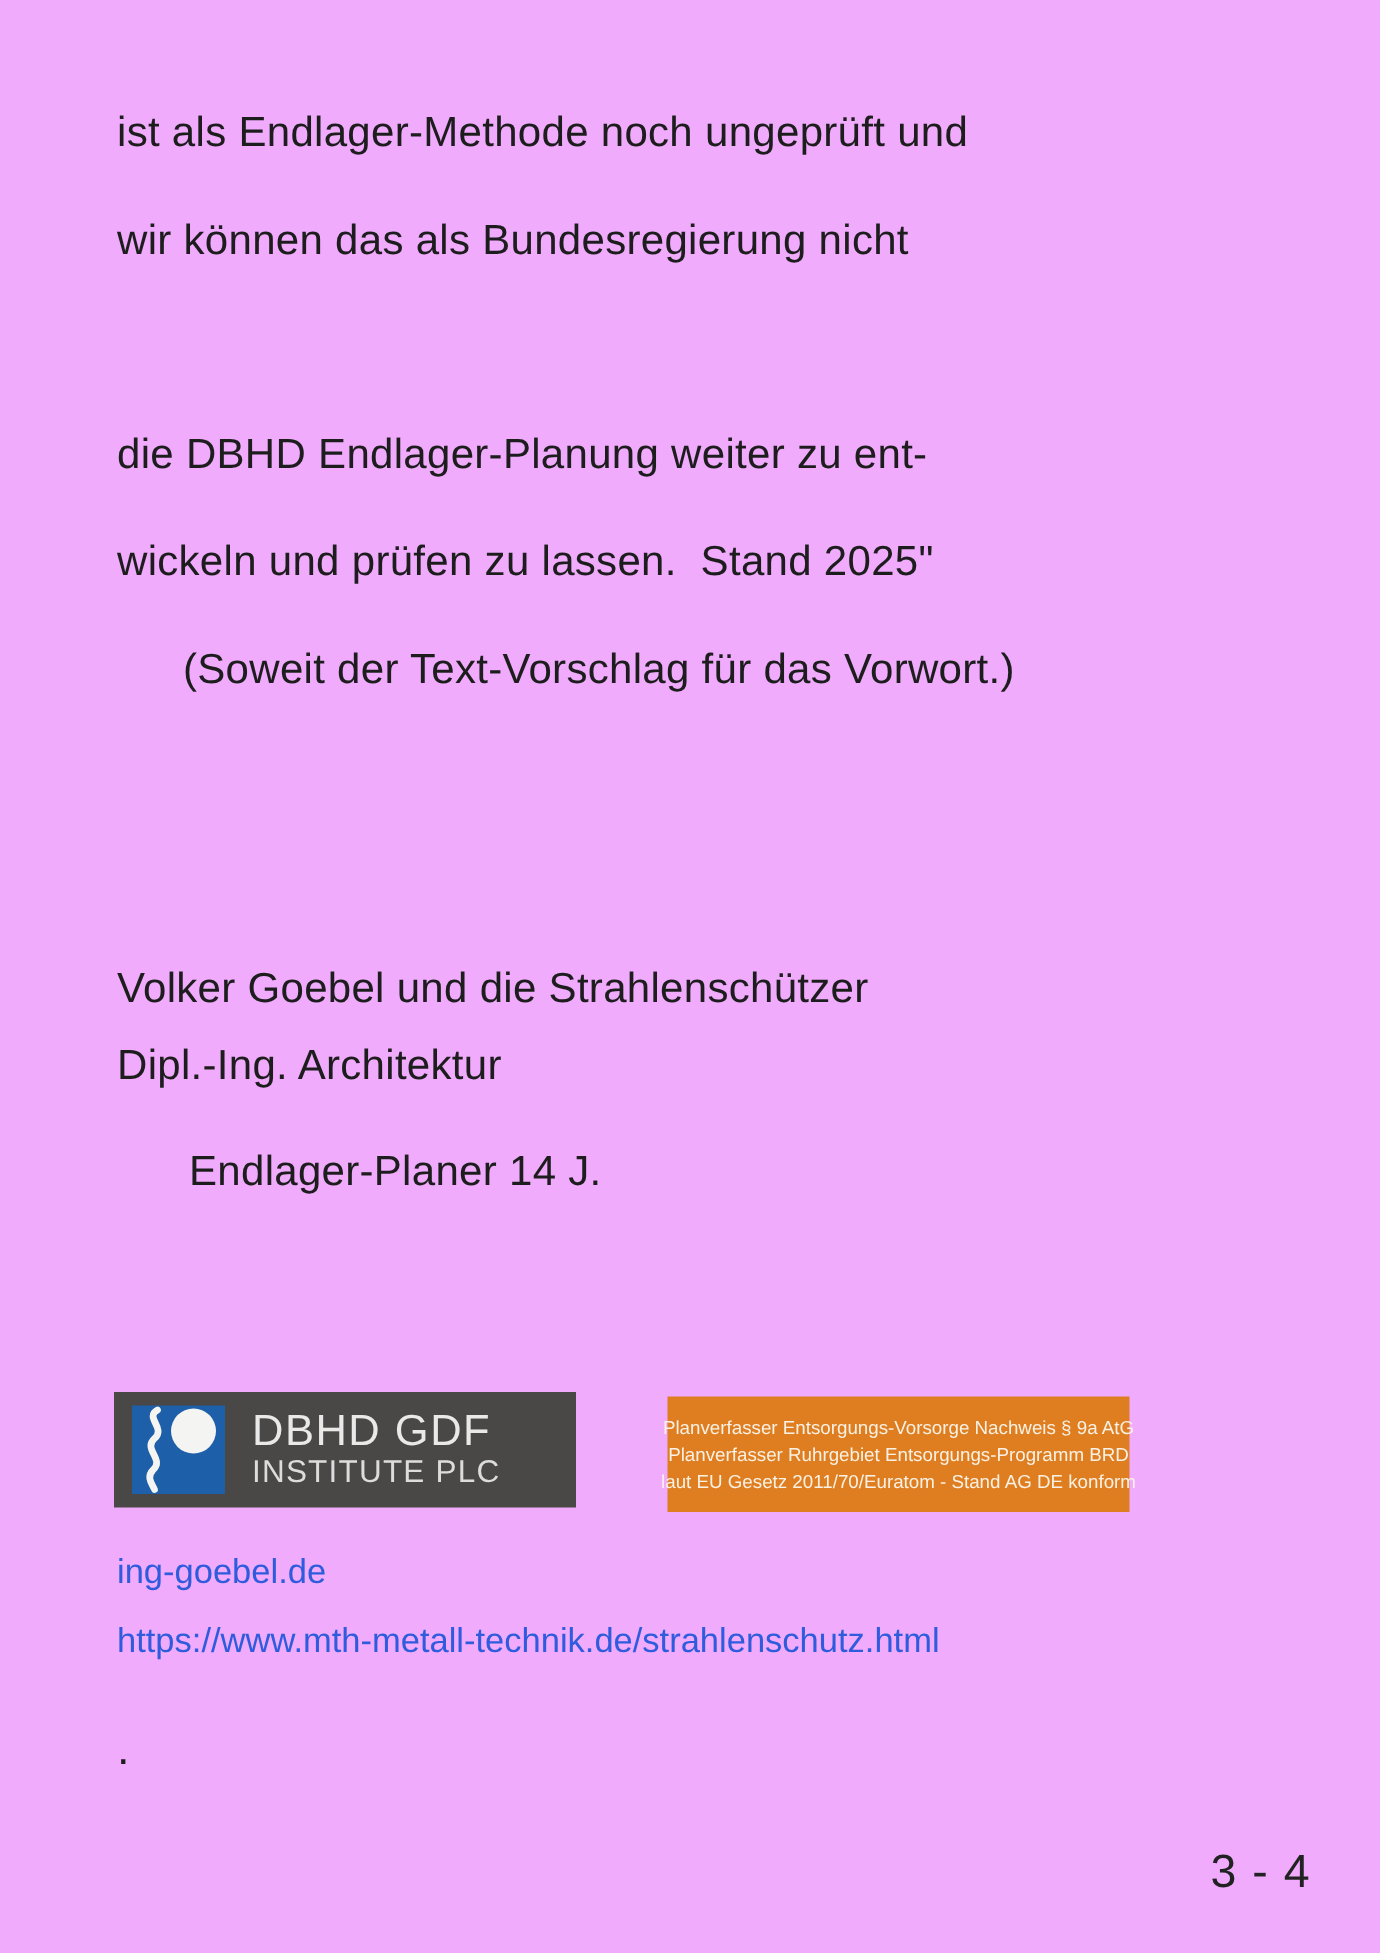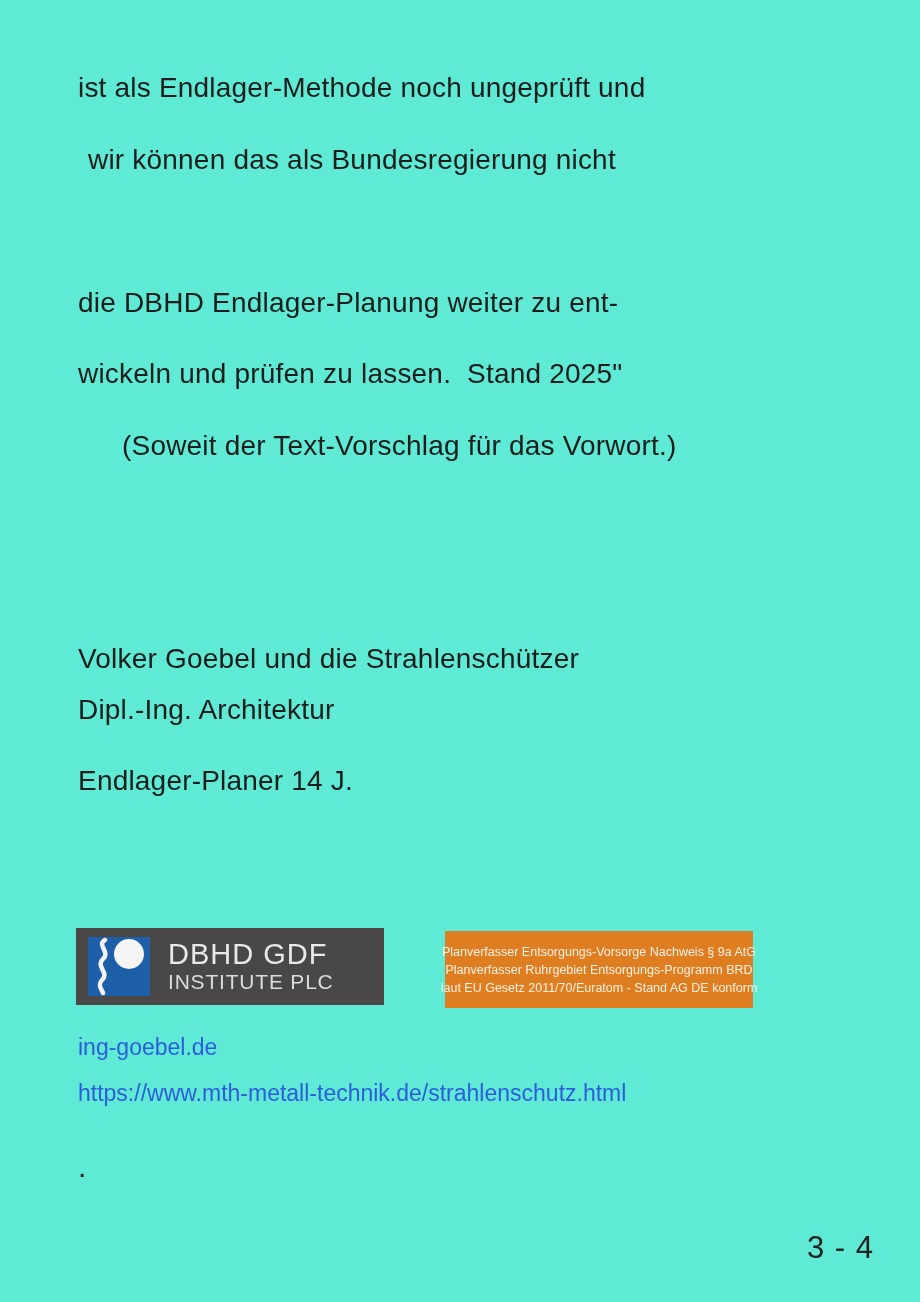--- a/index.html
+++ b/index.html
@@ -4,21 +4,21 @@
 <style>
   * { margin: 0; padding: 0; box-sizing: border-box; }
   html, body { background: #ffffff; }
   body {
     width: 920px; height: 1302px;
     font-family: "Liberation Sans", sans-serif;
     position: relative;
     overflow: hidden;
     color: #1d1d1d;
   }
-  .page { position: absolute; inset: 0; background: #5eead4; padding-left: 13px; }
+  .page { position: absolute; inset: 0; background: #f0abfc; padding-left: 13px; }
 
   .para {
     position: absolute;
     left: 78px;
     font-size: 28px;
     line-height: 34px;
     color: #1d1d1d;
     white-space: pre;
     letter-spacing: 0.2px;
   }
@@ -98,29 +98,29 @@
     color: #222222;
     letter-spacing: 1px;
   }
 </style>
 </head>
 <body>
 
 <div class="page">
 
   <div class="para" style="top: 71px;">ist als Endlager-Methode noch ungeprüft und</div>
-  <div class="para" style="top: 143px; margin-left: 10px;">wir können das als Bundesregierung nicht</div>
+  <div class="para" style="top: 143px;">wir können das als Bundesregierung nicht</div>
   <div class="para" style="top: 286px;">die DBHD Endlager-Planung weiter zu ent-</div>
   <div class="para" style="top: 357px;">wickeln und prüfen zu lassen.  Stand 2025"</div>
   <div class="para" style="top: 429px; margin-left: 44px;">(Soweit der Text-Vorschlag für das Vorwort.)</div>
 
 
   <div class="para" style="top: 642px;">Volker Goebel und die Strahlenschützer</div>
   <div class="para" style="top: 693px;">Dipl.-Ing. Architektur</div>
-  <div class="para" style="top: 764px;">Endlager-Planer 14 J.</div>
+  <div class="para" style="top: 764px; margin-left: 48px;">Endlager-Planer 14 J.</div>
 
   <div class="logo-block">
     <div class="logo-icon">
       <svg width="62" height="59" viewBox="0 0 62 59" style="position:absolute;left:0;top:0;">
         <circle cx="41" cy="17" r="15" fill="#f4f4f2"></circle>
         <path d="M17,3 C8,8 23,15 15,22 C7,29 22,36 14,43 C9,48 14,53 15,56" stroke="#f4f4f2" stroke-width="4.5" fill="none" stroke-linecap="round"></path>
       </svg>
     </div>
     <div class="logo-text">
       <span class="logo-title">DBHD GDF</span>

